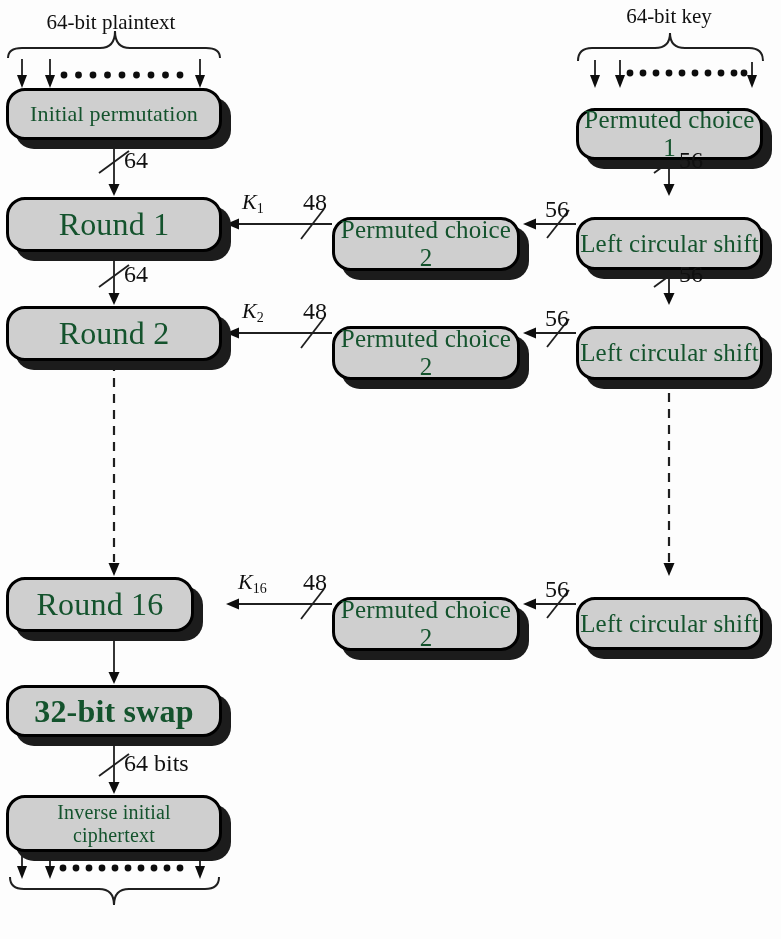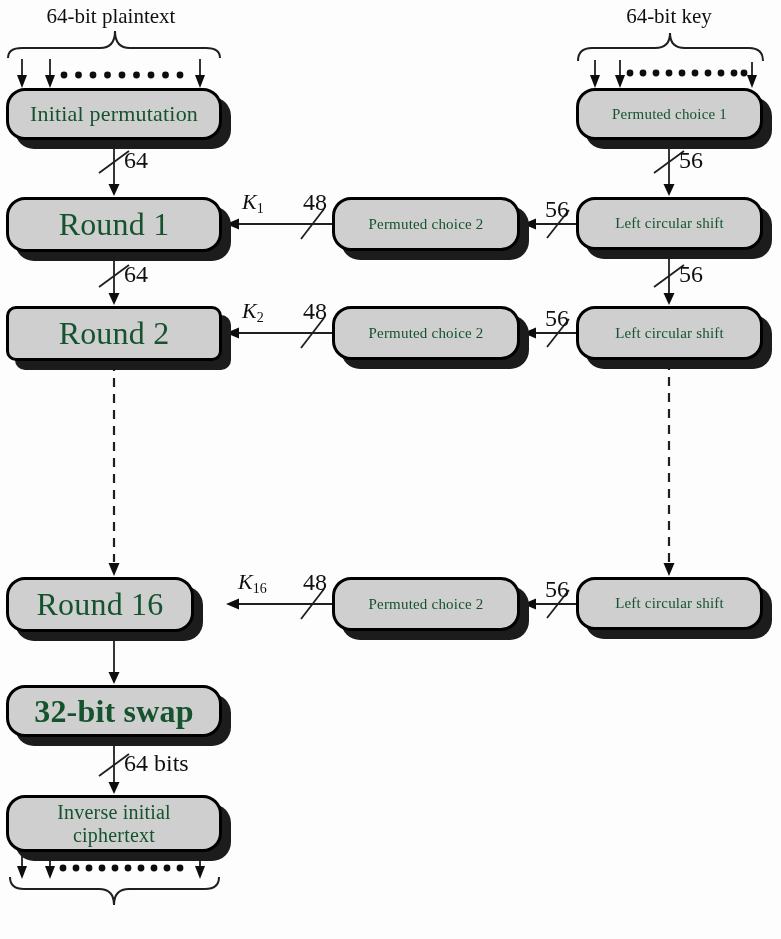--- a/index.html
+++ b/index.html
@@ -8,21 +8,21 @@
     font-family:"Liberation Serif","DejaVu Serif",serif;color:#111;
   }
   #wires{position:absolute;left:0;top:0;z-index:1;}
   .box{
     position:absolute;z-index:2;box-sizing:border-box;
     background:#cfcfcf;border:3px solid #000;border-radius:19px;
     box-shadow:9px 9px 0 0 #1c1c1c;
     display:flex;align-items:center;justify-content:center;text-align:center;
     color:#14532d;letter-spacing:0.2px;
   }
-  .fs21{font-size:15px;}
+  .fs21{font-size:25px;margin-top:20px;}
   .fs22{font-size:22px;}
   .fs26{font-size:32px;}
   .two-line{font-size:20px;line-height:1.15;}
   .lbl{position:absolute;z-index:3;white-space:nowrap;color:#101010;}
   .caption{font-size:21px;text-align:center;}
   .num{font-size:24px;}
   .ksym{font-style:italic;font-size:22px;}
   .ksub{font-size:14px;}
 </style>
 </head>
@@ -135,30 +135,30 @@
           <circle cx="115" cy="868" r="3.4"></circle>
           <circle cx="128" cy="868" r="3.4"></circle>
         <circle cx="141" cy="868" r="3.4"></circle>
           <circle cx="154" cy="868" r="3.4"></circle>
           <circle cx="167" cy="868" r="3.4"></circle>
         <circle cx="180" cy="868" r="3.4"></circle>
       </g>
     </g>
   </svg>
 
-  <div class="lbl caption" style="left:11px;top:4px;width:200px;">64-bit plaintext</div>
+  <div class="lbl caption" style="left:11px;top:10px;width:200px;">64-bit plaintext</div>
   <div class="lbl caption" style="left:569px;top:4px;width:200px;">64-bit key</div>
 
   <div class="box fs22" style="left:6px;top:88px;width:216px;height:52px;">
     <span>Initial permutation</span>
   </div>
   <div class="box fs26" style="left:6px;top:197px;width:216px;height:55px;">
     <span>Round 1</span>
   </div>
-  <div class="box fs26" style="left:6px;top:306px;width:216px;height:55px;border-radius:10px;">
+  <div class="box fs26" style="left:6px;top:306px;width:216px;height:55px;">
     <span>Round 2</span>
   </div>
   <div class="box fs26" style="left:6px;top:577px;width:188px;height:55px;">
     <span>Round 16</span>
   </div>
   <div class="box fs26" style="left:6px;top:685px;width:216px;height:52px;font-weight:bold;">
     <span>32-bit swap</span>
   </div>
   <div class="box two-line" style="left:6px;top:795px;width:216px;height:57px;">
     <span>

